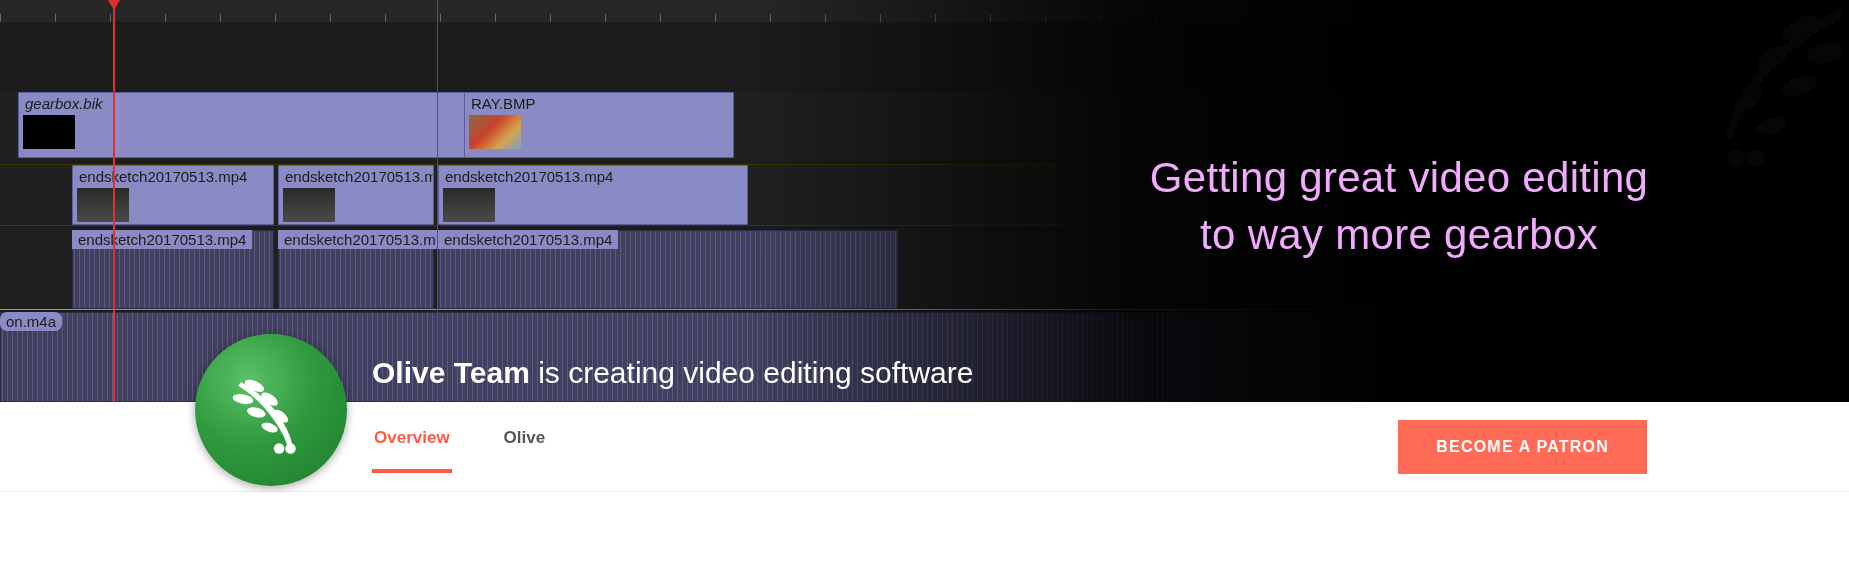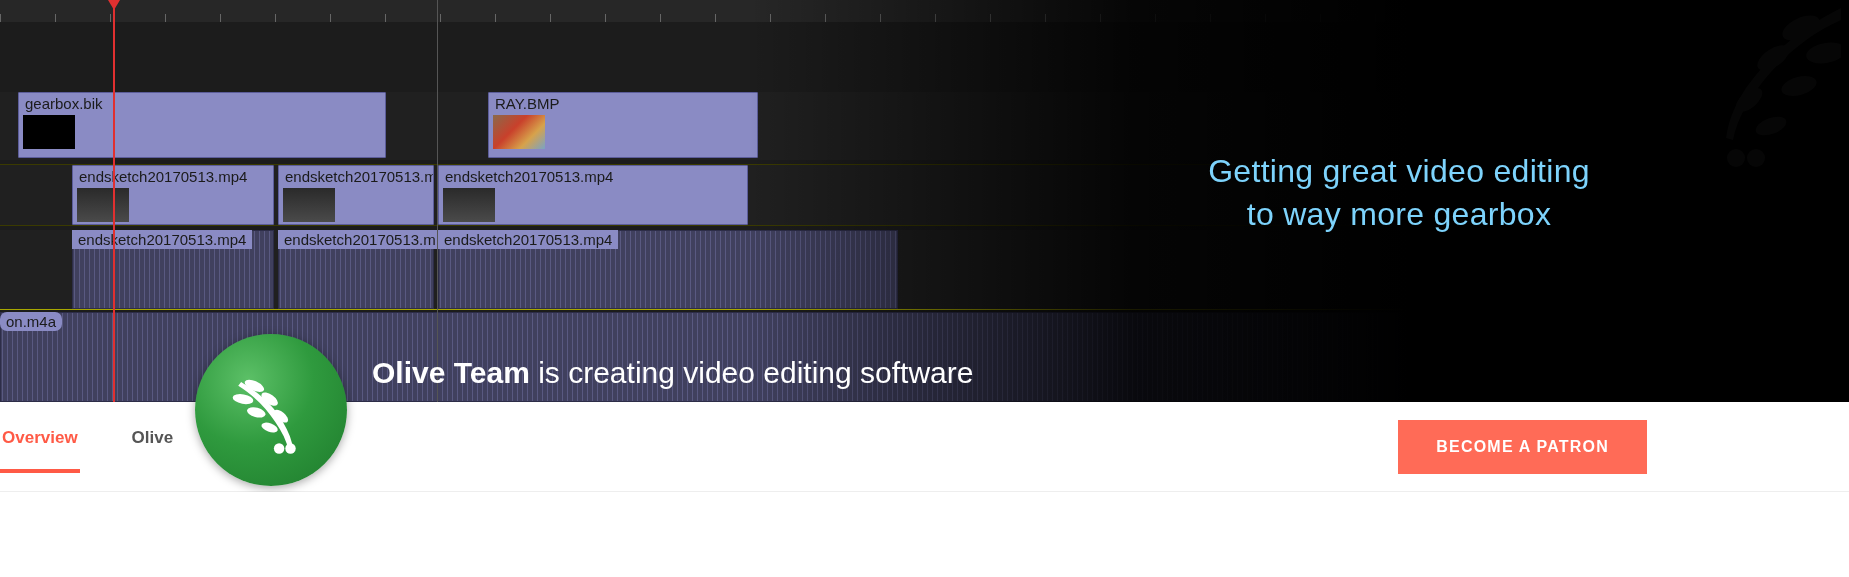--- a/index.html
+++ b/index.html
@@ -155,23 +155,23 @@
 
   .hero-text {
     position: absolute;
     z-index: 12;
     right: 100px;
     top: 150px;
     text-align: center;
     width: 700px;
   }
   .hero-text .line {
-    color: #7dd3fc;
+    color: #f0abfc;
     font-weight: 300;
-    font-size: 32px;
+    font-size: 42px;
     line-height: 1.35;
     letter-spacing: 0.3px;
   }
 
   .title-overlay {
     position: absolute;
     z-index: 20;
     left: 372px;
     bottom: 12px;
     color: #fff;
@@ -181,20 +181,21 @@
   .title-overlay .name { font-weight: 700; text-align: center; }
 
   
   .navbar {
     position: relative;
     height: 90px;
     background: #fff;
     border-bottom: 1px solid #eee;
     display: flex;
     align-items: center;
+    padding-left: 372px;
   }
 
   .avatar {
     position: absolute;
     left: 195px;
     top: -68px;
     width: 152px;
     height: 152px;
     border-radius: 50%;
     background: radial-gradient(circle at 35% 30%, #5cc067 0%, #2f9a3e 45%, #1e7a2c 100%);
@@ -282,22 +283,22 @@
         <div class="tick"></div>
         <div class="tick"></div>
         <div class="tick"></div>
       </div>
     <div class="playhead"></div>
     <div class="vline"></div>
 
     <div class="track-area">
 
       <div class="track r1" id="track-r1">
-          <div class="clip" style="left: 18px; width: 368px; top: 0px; height: 66px;">gearbox.bik<div class="thumb black"></div></div>
-          <div class="clip" style="left: 488px; width: 270px; top: 0px; height: 66px;">RAY.BMP<div class="thumb photo"></div></div>
+          <div class="clip" style="left: 18px; width: 456px; top: 0px; height: 66px; font-style: italic;">gearbox.bik<div class="thumb black"></div></div>
+          <div class="clip" style="left: 464px; width: 270px; top: 0px; height: 66px;">RAY.BMP<div class="thumb photo"></div></div>
         </div>
 
       <div class="track r2" id="track-r2">
           <div class="clip" style="left: 72px; width: 202px; top: 0px; height: 60px;">endsketch20170513.mp4<div class="thumb dark"></div></div>
           <div class="clip" style="left: 278px; width: 156px; top: 0px; height: 60px;">endsketch20170513.m<div class="thumb dark"></div></div>
           <div class="clip" style="left: 438px; width: 310px; top: 0px; height: 60px;">endsketch20170513.mp4<div class="thumb dark"></div></div>
         </div>
 
       <div class="track r3" id="track-r3">
           <div class="audio-clip" style="left: 72px; width: 202px; top: 0px; bottom: 0px;"></div>

